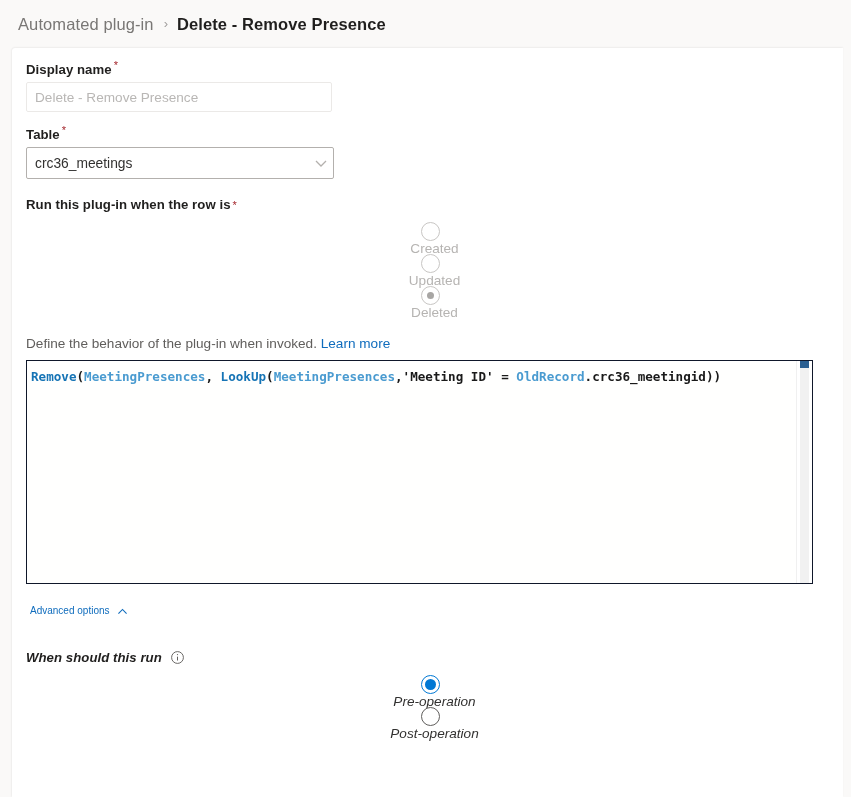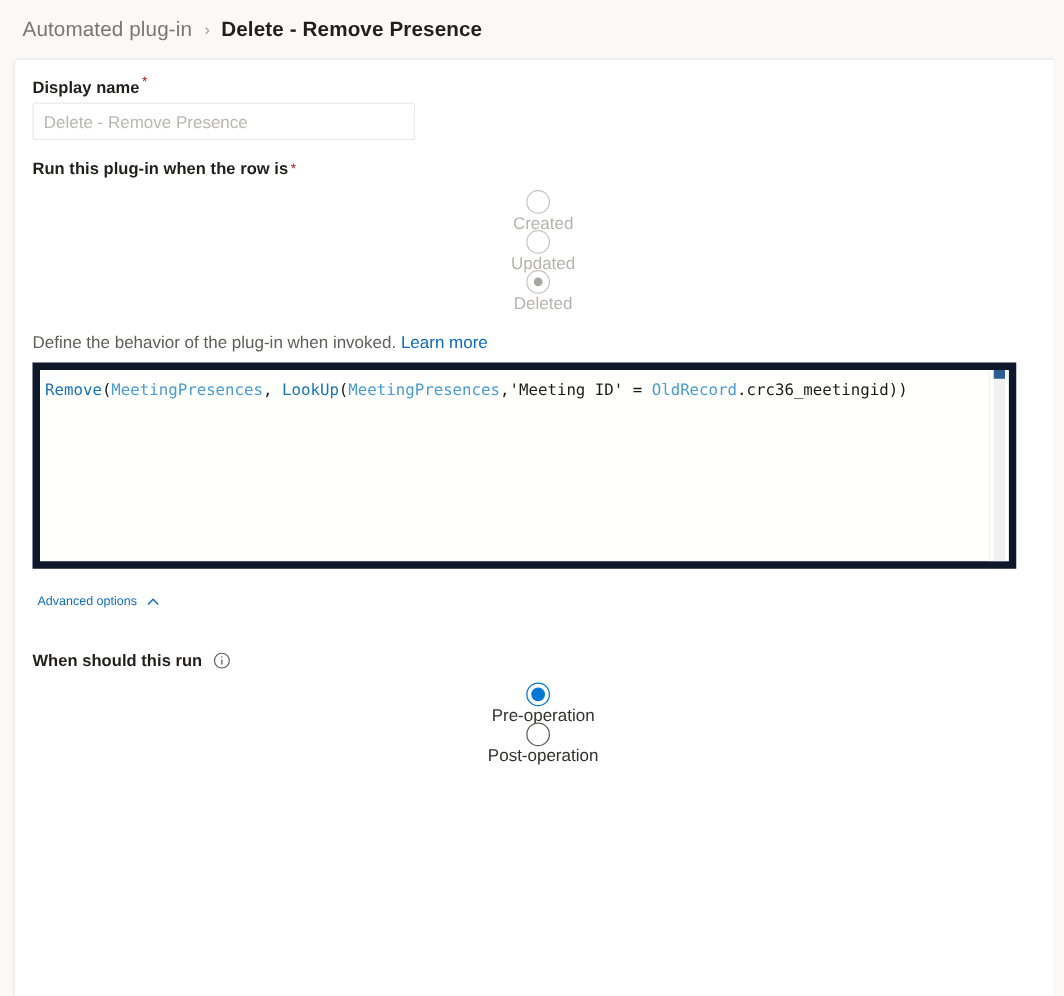--- a/index.html
+++ b/index.html
@@ -197,26 +197,27 @@
   }
   .link {
     color: #0f6cbd;
     text-decoration: none;
     cursor: pointer;
   }
 
   .formula-box {
     position: relative;
     width: 787px;
-    height: 165px;
-    box-sizing: border-box;
-    border: 6px solid #0f172a;
+    height: 224px;
+    box-sizing: border-box;
+    border: 1px solid #0f172a;
     background: #fffffe;
     padding: 8px 10px 8px 4px;
     overflow: hidden;
+    font-weight: bold;
   }
   .formula-text {
     font-family: "DejaVu Sans Mono", "Liberation Mono", monospace;
     font-size: 12.6px;
     line-height: 16px;
     white-space: pre;
     color: #1a1a1a;
   }
   .tok-fn { color: #1674b5; }
   .tok-ident { color: #4a9bd0; }
@@ -292,20 +293,33 @@
 
     
     <div class="field-block">
       <label class="field-label">
         <span>Display name</span><span class="req-star">*</span>
       </label>
       <input class="text-input" type="text" placeholder="Delete - Remove Presence" style="">
     </div>
 
     
+    <div class="field-block" style="margin-bottom:18px;">
+      <label class="field-label">
+        <span>Table</span><span class="req-star">*</span>
+      </label>
+      <div class="combo">
+        <span class="combo-value">crc36_meetings</span>
+        <span class="chev-down">
+          <svg viewBox="0 0 16 16" width="16" height="16" fill="none" stroke="currentColor" stroke-width="1.3">
+            <path d="M3 6 L8 11 L13 6"></path>
+          </svg>
+        </span>
+      </div>
+    </div>
 
     
     <div class="field-block" style="margin-bottom:22px;">
       <div class="group-label">
         <span>Run this plug-in when the row is</span>
           <span class="req-star">*</span>
       </div>
 
       <div class="radio-row disabled">
         <span class="radio-mark disabled-mark"></span>
@@ -343,21 +357,21 @@
     <div class="adv-toggle">
       <span class="adv-label">Advanced options</span>
       <span class="chev-up">
         <svg viewBox="0 0 16 16" width="13" height="13" fill="none" stroke="currentColor" stroke-width="1.4">
           <path d="M3 10.5 L8 5.5 L13 10.5"></path>
         </svg>
       </span>
     </div>
 
     
-    <div class="field-block" style="margin-top:32px;">
+    <div class="field-block" style="margin-top:32px;font-style:italic;">
       <div class="group-label">
         <span>When should this run</span>
         <span class="info-icon">
           <svg viewBox="0 0 16 16" width="15" height="15" fill="none" stroke="currentColor" stroke-width="1">
             <circle cx="8" cy="8" r="6.3"></circle>
             <path d="M8 7.1 L8 11.2" stroke-width="1.1"></path>
             <circle cx="8" cy="4.9" r="0.65" fill="currentColor" stroke="none"></circle>
           </svg>
         </span>
       </div>

